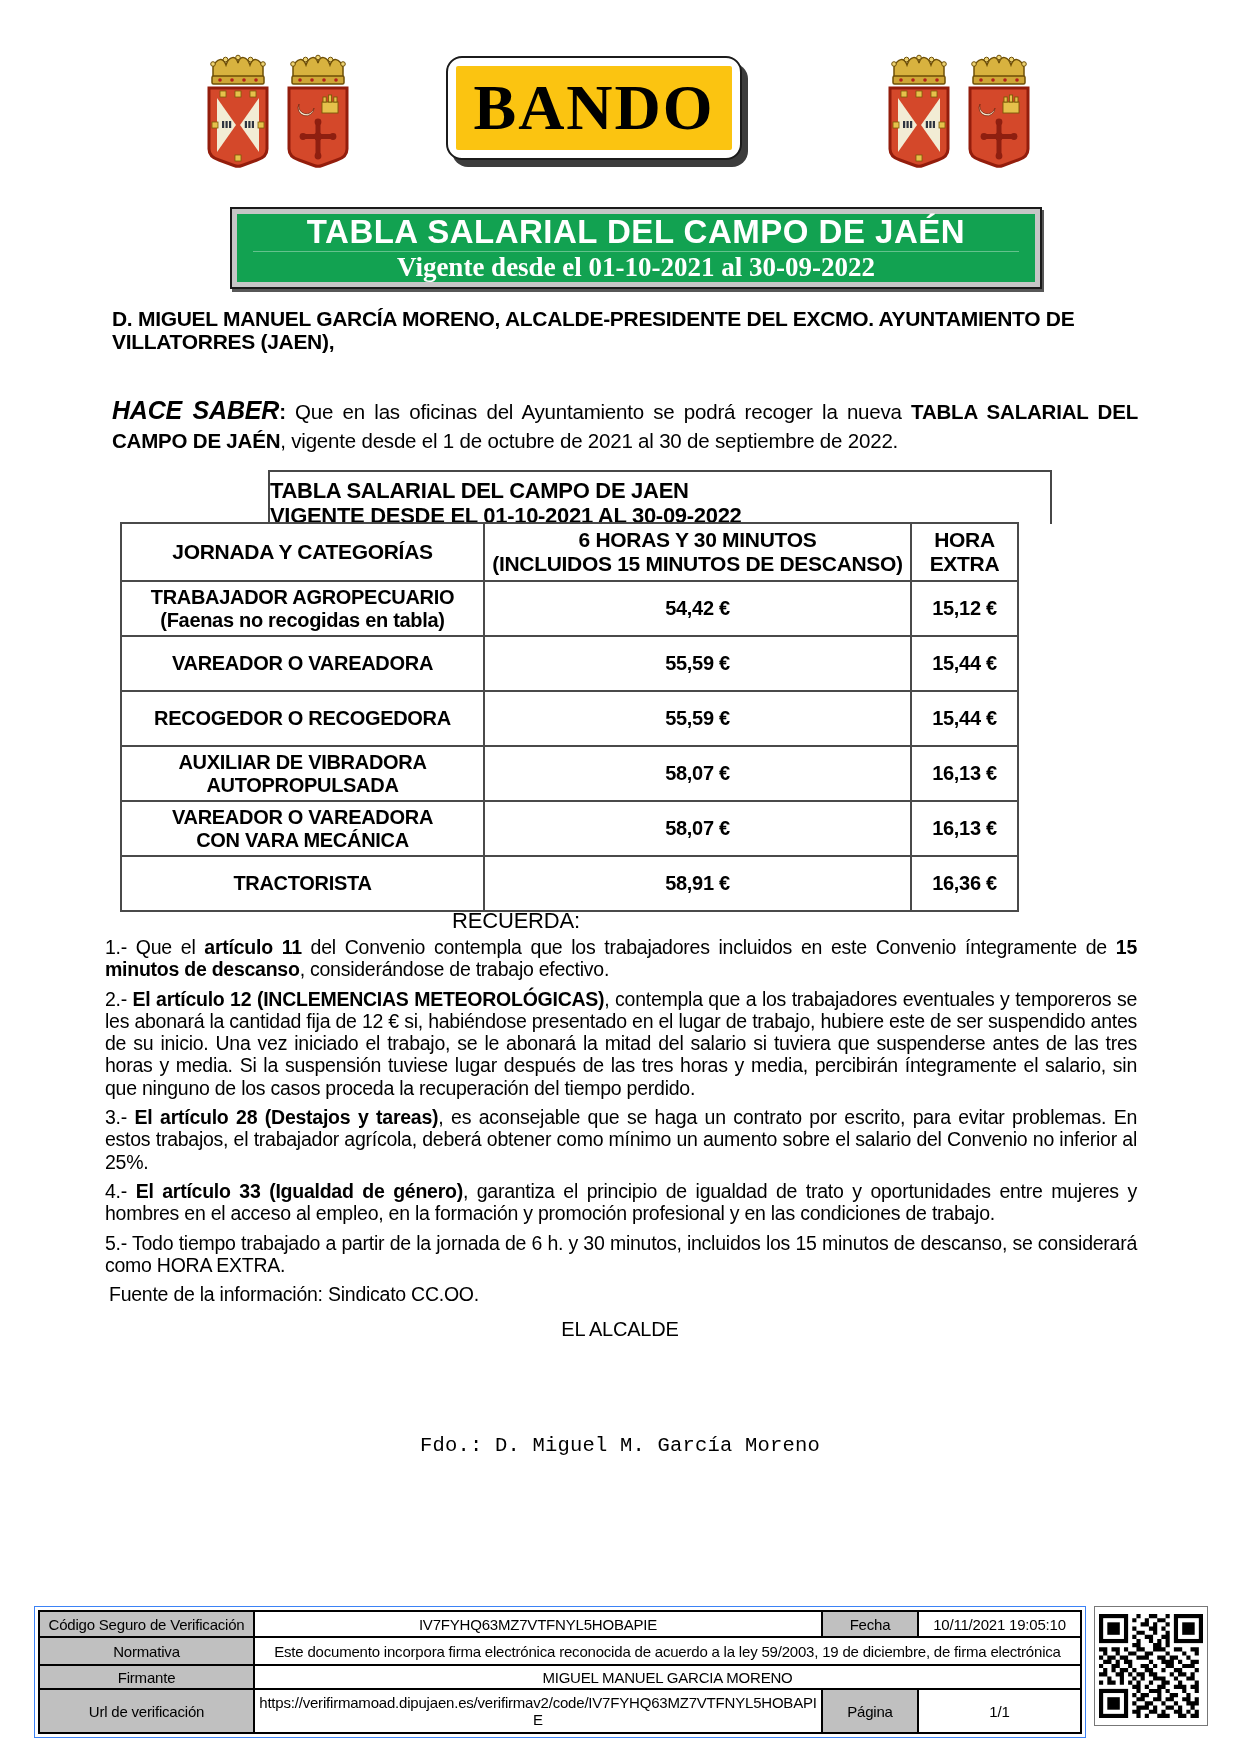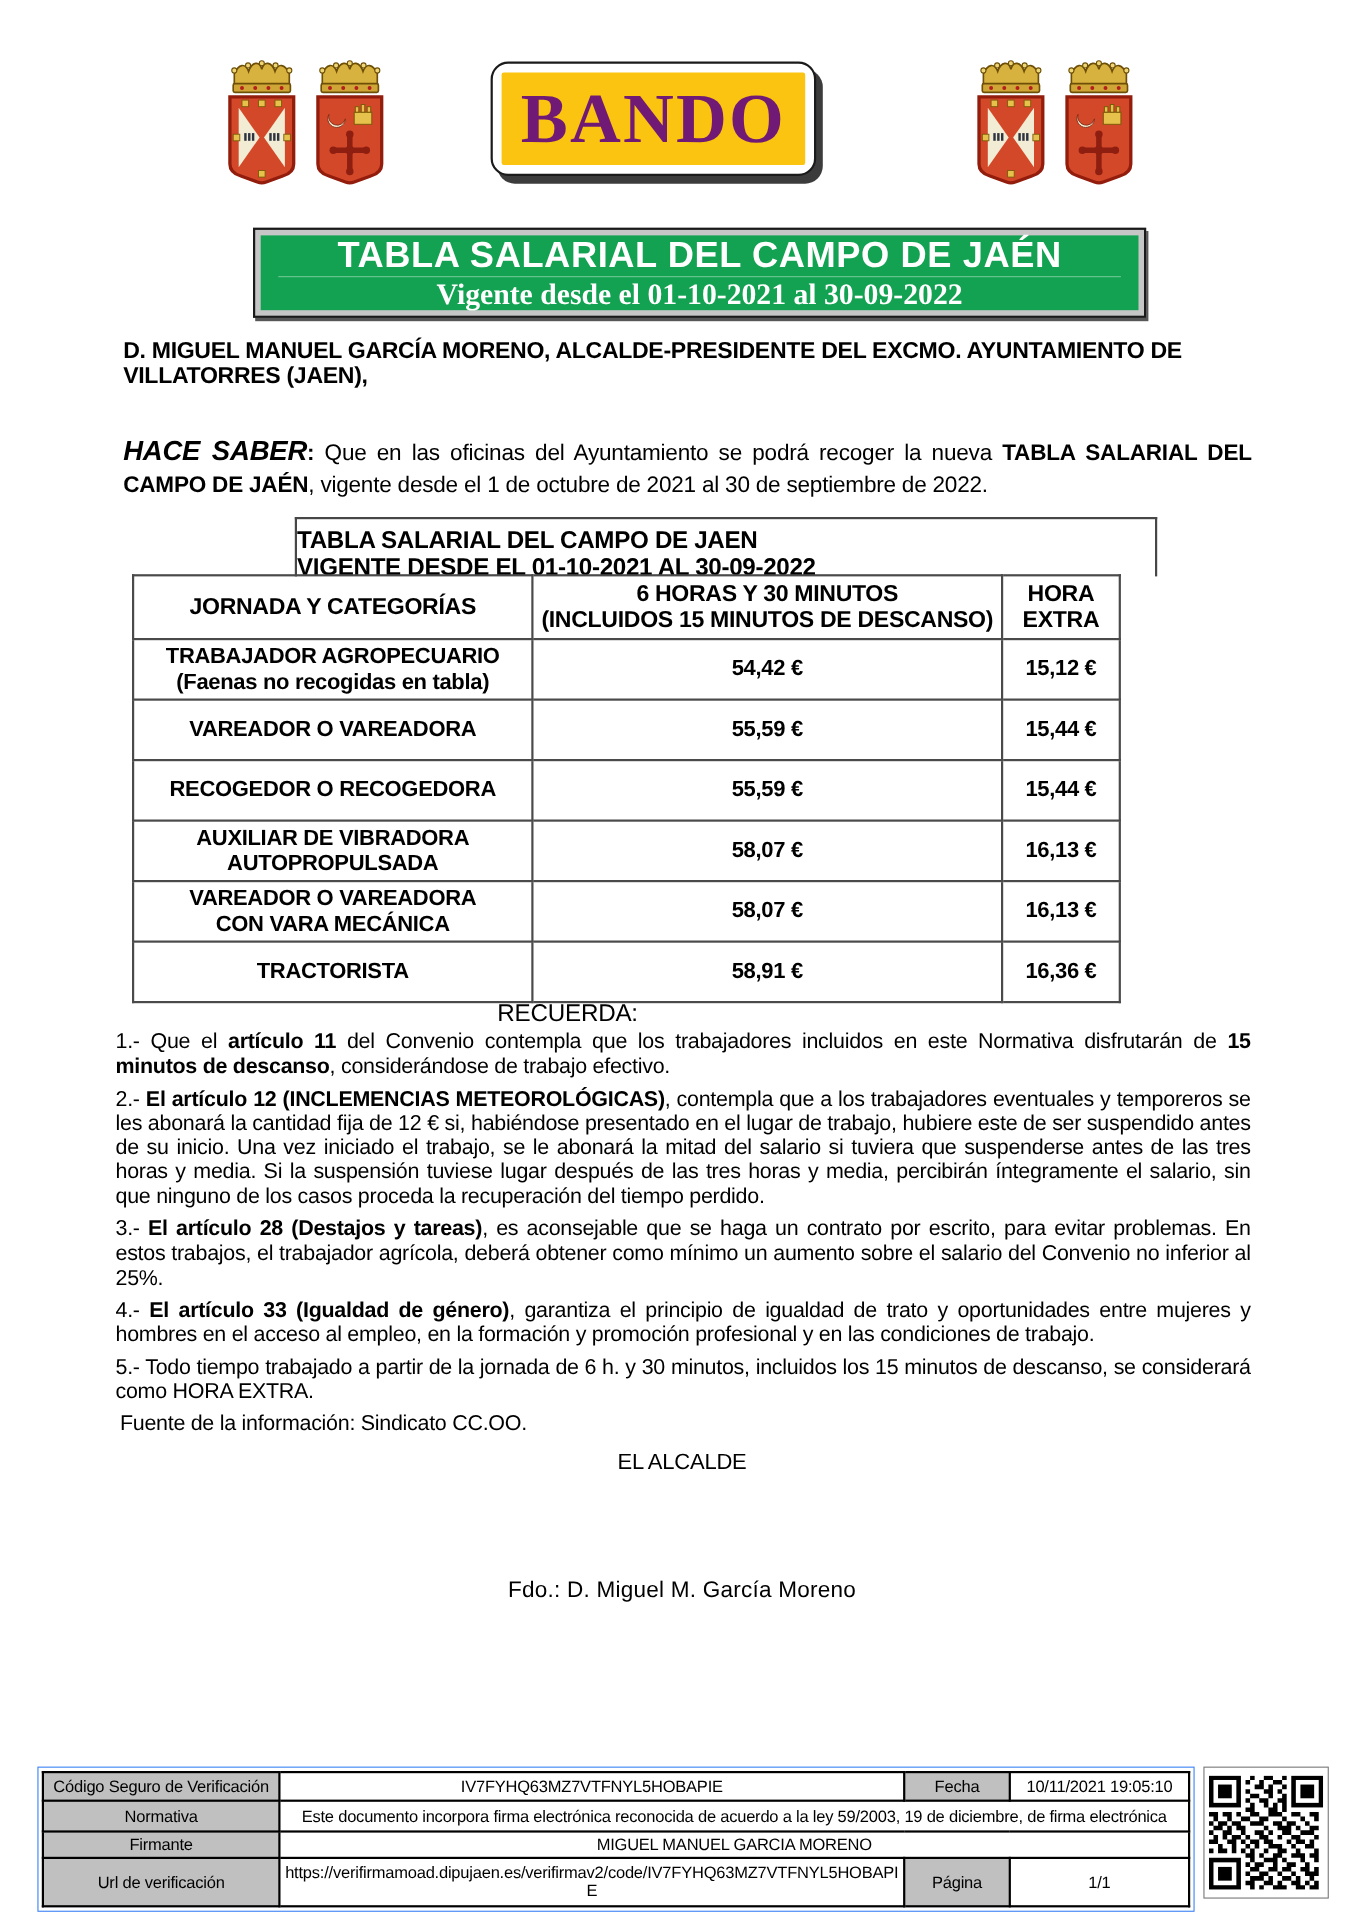--- a/index.html
+++ b/index.html
@@ -7,21 +7,21 @@
   .page{position:relative;width:1240px;height:1755px;background:#fff;overflow:hidden;}
 
   
   .coa{position:absolute;}
 
   
   .bando{position:absolute;left:446px;top:56px;width:296px;height:104px;box-sizing:border-box;
          border:2px solid #1b1b1b;border-radius:16px;background:#fff;padding:8px;
          box-shadow:6px 7px 0 #3c3c3c;}
   .bando-inner{width:100%;height:100%;background:#fbc411;border-radius:2px;display:flex;align-items:center;justify-content:center;}
-  .bando-text{font-family:"Liberation Serif","DejaVu Serif",serif;font-weight:bold;font-size:64px;letter-spacing:2px;color:#701a75;line-height:1;}
+  .bando-text{font-family:"Liberation Serif","DejaVu Serif",serif;font-weight:bold;font-size:64px;letter-spacing:2px;color:#000000;line-height:1;}
 
   
   .green-banner{position:absolute;left:230px;top:207px;width:812px;height:82px;box-sizing:border-box;
                 border:2px solid #1a1a1a;background:#c6c6c6;padding:5px;box-shadow:2px 3px 0 rgba(45,45,45,.8);}
   .green-inner{width:100%;height:100%;background:#12a251;display:flex;flex-direction:column;align-items:center;justify-content:center;box-sizing:border-box;}
   .gb-title{color:#fff;font-weight:bold;font-size:33px;letter-spacing:.5px;line-height:36px;}
   .gb-sub{color:#fff;font-weight:bold;font-size:27px;line-height:29px;font-family:"Liberation Serif","DejaVu Serif",serif;
           border-top:1px solid rgba(255,255,255,.35);width:96%;text-align:center;padding-top:1px;margin-top:1px;}
 
   .heading{position:absolute;left:112px;top:307px;width:1022px;font-weight:bold;font-size:21px;line-height:23px;letter-spacing:-.3px;}
@@ -39,21 +39,21 @@
   table.stable td{font-size:20px;line-height:23px;height:49px;}
   col.c1{width:363px;}col.c2{width:427px;}col.c3{width:107px;}
 
   
   .recuerda-head{position:absolute;left:0;top:908px;width:1032px;text-align:center;font-weight:normal;font-size:22px;letter-spacing:-.2px;}
   .paras{position:absolute;left:105px;top:936px;width:1032px;}
   .paras p{margin:0 0 7px 0;font-size:19.5px;line-height:22.3px;letter-spacing:-.25px;text-align:justify;}
   .fuente{font-size:19.5px;letter-spacing:-.25px;padding-left:4px;}
 
   .closing{position:absolute;left:0;top:1318px;width:1240px;text-align:center;font-size:20px;line-height:23px;letter-spacing:-.2px;}
-  .signature{position:absolute;left:0;top:1434px;width:1240px;text-align:center;font-size:20.5px;letter-spacing:.2px;}
+  .signature{position:absolute;left:0;top:1434px;width:1240px;text-align:center;font-size:20.5px;letter-spacing:.2px;font-family:Liberation Mono, monospace;}
 
   
   .vfooter{position:absolute;left:34px;top:1606px;width:1052px;box-sizing:border-box;border:1px solid #3b82f6;padding:3px;background:#fff;}
   table.vtable{width:100%;border-collapse:collapse;table-layout:fixed;}
   table.vtable td{border:2px solid #000;font-size:15px;text-align:center;vertical-align:middle;padding:1px 4px;letter-spacing:-.2px;}
   table.vtable td.lbl{background:#c0c0c0;}
   td.url{font-size:14.5px;line-height:17px;word-break:break-all;}
   .r1 td{height:22px;} .r2 td{height:24px;} .r3 td{height:20px;} .r4 td{height:40px;}
 
   .qrbox{position:absolute;left:1094px;top:1606px;width:114px;height:120px;box-sizing:border-box;border:1px solid #777;
@@ -247,21 +247,21 @@
             <div></div>
           </td>
       <td>58,91 €</td>
       <td>16,36 €</td>
     </tr>
   </tbody>
     </table>
 
   <div class="recuerda-head">RECUERDA:</div>
   <div class="paras">
-    <p><span>1.- Que el </span><b>artículo 11</b><span> del Convenio contempla que los trabajadores incluidos en este Normativa disfrutarán de </span><b>15 minutos de descanso</b><span>, considerándose de trabajo efectivo.</span></p>
+    <p><span>1.- Que el </span><b>artículo 11</b><span> del Convenio contempla que los trabajadores incluidos en este Convenio íntegramente de </span><b>15 minutos de descanso</b><span>, considerándose de trabajo efectivo.</span></p>
     <p><span>2.- </span><b>El artículo 12 (INCLEMENCIAS METEOROLÓGICAS)</b><span>, contempla que a los trabajadores eventuales y temporeros se les abonará la cantidad fija de 12 € si, habiéndose presentado en el lugar de trabajo, hubiere este de ser suspendido antes de su inicio. Una vez iniciado el trabajo, se le abonará la mitad del salario si tuviera que suspenderse antes de las tres horas y media. Si la suspensión tuviese lugar después de las tres horas y media, percibirán íntegramente el salario, sin que ninguno de los casos proceda la recuperación del tiempo perdido.</span></p>
     <p><span>3.- </span><b>El artículo 28 (Destajos y tareas)</b><span>, es aconsejable que se haga un contrato por escrito, para evitar problemas. En estos trabajos, el trabajador agrícola, deberá obtener como mínimo un aumento sobre el salario del Convenio no inferior al 25%.</span></p>
     <p><span>4.- </span><b>El artículo 33 (Igualdad de género)</b><span>, garantiza el principio de igualdad de trato y oportunidades entre mujeres y hombres en el acceso al empleo, en la formación y promoción profesional y en las condiciones de trabajo.</span></p>
     <p><span>5.- Todo tiempo trabajado a partir de la jornada de 6 h. y 30 minutos, incluidos los 15 minutos de descanso, se considerará como HORA EXTRA.</span></p>
     <div class="fuente">Fuente de la información: Sindicato CC.OO.</div>
   </div>
 
   <div class="closing">
     <div>EL ALCALDE</div>
   </div>

